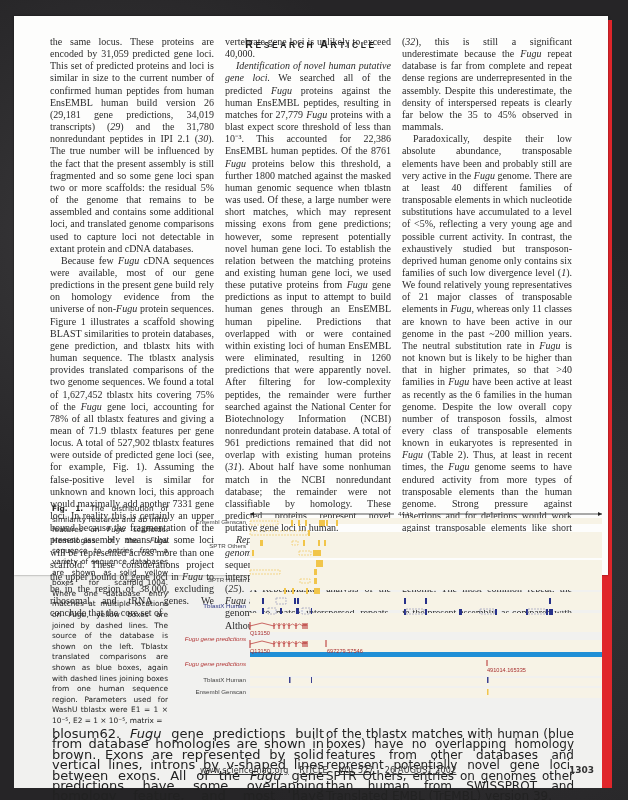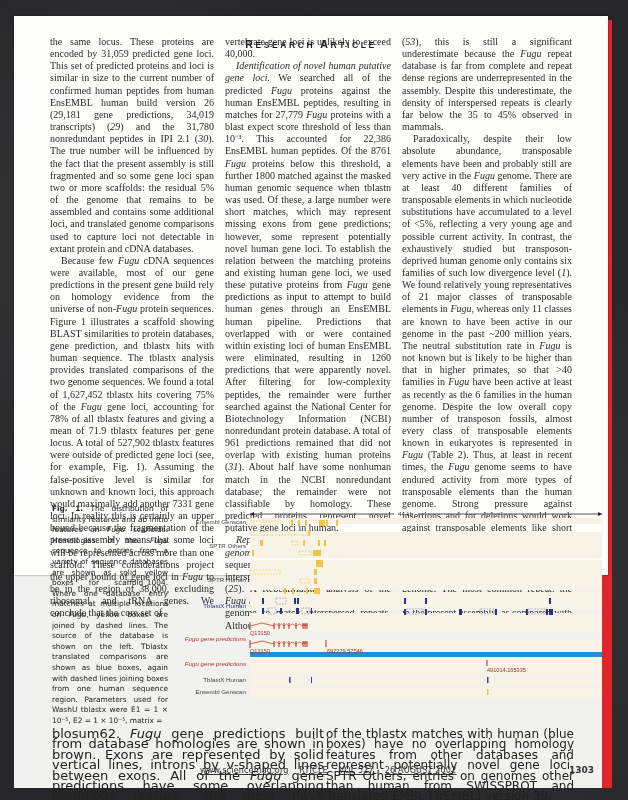--- a/index.html
+++ b/index.html
@@ -50,21 +50,21 @@
   <div class="col c1" id="col1">
       <p>the same locus. These proteins are encoded by 31,059 predicted gene loci. This set of predicted proteins and loci is similar in size to the current number of confirmed human peptides from human EnsEMBL human build version 26 (29,181 gene predictions, 34,019 transcripts) (<i>29</i>) and the 31,780 nonredundant peptides in IPI 2.1 (<i>30</i>). The true number will be influenced by the fact that the present assembly is still fragmented and so some gene loci span two or more scaffolds: the residual 5% of the genome that remains to be assembled and contains some additional loci, and translated genome comparisons used to capture loci not detectable in extant protein and cDNA databases.</p>
       <p class="indent">Because few <i>Fugu</i> cDNA sequences were available, most of our gene predictions in the present gene build rely on homology evidence from the universe of non-<i>Fugu</i> protein sequences. Figure 1 illustrates a scaffold showing BLAST similarities to protein databases, gene prediction, and tblastx hits with human sequence. The tblastx analysis provides translated comparisons of the two genome sequences. We found a total of 1,627,452 tblastx hits covering 75% of the <i>Fugu</i> gene loci, accounting for 78% of all tblastx features and giving a mean of 71.9 tblastx features per gene locus. A total of 527,902 tblastx features were outside of predicted gene loci (see, for example, Fig. 1). Assuming the false-positive level is similar for unknown and known loci, this approach would maximally add another 7331 gene loci. In reality this is certainly an upper bound because the fragmentation of the present assembly means that some loci will be represented across more than one scaffold. These considerations project the upper bound of gene loci in <i>Fugu</i> to be in the region of 38,000, excluding ribosomal and tRNA genes. We conclude that the core set of</p>
     </div>
   <div class="col c2" id="col2">
       <p>vertebrate gene loci is unlikely to exceed 40,000.</p>
       <p class="indent"><i>Identification of novel human putative gene loci.</i> We searched all of the predicted <i>Fugu</i> proteins against the human EnsEMBL peptides, resulting in matches for 27,779 <i>Fugu</i> proteins with a blast expect score threshold of less than 10⁻³. This accounted for 22,386 EnsEMBL human peptides. Of the 8761 <i>Fugu</i> proteins below this threshold, a further 1800 matched against the masked human genomic sequence when tblastn was used. Of these, a large number were short matches, which may represent missing exons from gene predictions; however, some represent potentially novel human gene loci. To establish the relation between the matching proteins and existing human gene loci, we used these putative proteins from <i>Fugu</i> gene predictions as input to attempt to build human genes through an EnsEMBL human pipeline. Predictions that overlapped with or were contained within existing loci of human EnsEMBL were eliminated, resulting in 1260 predictions that were apparently novel. After filtering for low-complexity peptides, the remainder were further searched against the National Center for Biotechnology Information (NCBI) nonredundant protein database. A total of 961 predictions remained that did not overlap with existing human proteins (<i>31</i>). About half have some nonhuman match in the NCBI nonredundant database; the remainder were not classifiable by homology. These predicted proteins represent novel putative gene loci in human.</p>
       <p class="indent"><i>Repetitive sequences and the Fugu genome.</i> We derived consensus sequences for the most common interspersed repeats in <i>Fugu</i> (Table 2) (<i>25</i>). A RepeatMasker analysis of the <i>Fugu</i> assembly showed only 2.7% of the genome to match interspersed repeats. Although higher than previous estimates</p>
     </div>
   <div class="col c3" id="col3">
-      <p>(<i>53</i>), this is still a significant underestimate because the <i>Fugu</i> repeat database is far from complete and repeat dense regions are underrepresented in the assembly. Despite this underestimate, the density of interspersed repeats is clearly far below the 35 to 45% observed in mammals.</p>
+      <p>(<i>32</i>), this is still a significant underestimate because the <i>Fugu</i> repeat database is far from complete and repeat dense regions are underrepresented in the assembly. Despite this underestimate, the density of interspersed repeats is clearly far below the 35 to 45% observed in mammals.</p>
       <p class="indent">Paradoxically, despite their low absolute abundance, transposable elements have been and probably still are very active in the <i>Fugu</i> genome. There are at least 40 different families of transposable elements in which nucleotide substitutions have accumulated to a level of &lt;5%, reflecting a very young age and possible current activity. In contrast, the exhaustively studied but transposon-deprived human genome only contains six families of such low divergence level (<i>1</i>). We found relatively young representatives of 21 major classes of transposable elements in <i>Fugu</i>, whereas only 11 classes are known to have been active in our genome in the past ~200 million years. The neutral substitution rate in <i>Fugu</i> is not known but is likely to be higher than that in higher primates, so that &gt;40 families in <i>Fugu</i> have been active at least as recently as the 6 families in the human genome. Despite the low overall copy number of transposon fossils, almost every class of transposable elements known in eukaryotes is represented in <i>Fugu</i> (Table 2). Thus, at least in recent times, the <i>Fugu</i> genome seems to have endured activity from more types of transposable elements than the human genome. Strong pressure against insertions and for deletions would work against transposable elements like short interspersed nuclear elements (SINEs) and many long interspersed nuclear elements (LINEs) that rely on constant creation of new copies to survive in a genome. The most common repeat, the LINE-like element Maui, has 6400 copies in the present assembly, as compared with the &gt;1 million Alu</p>
     </div>
 
   <div class="fig-caption">
     <b>Fig. 1.</b><span id="capside"> The distribution of similarity features and ab initio features on <i>Fugu</i> scaffolds. Homologies of the <i>Fugu</i> sequence to entries from a variety of sequence databases are shown as solid yellow boxes for scaffold_1004. Where one database entry matches at multiple locations on <i>Fugu</i>, yellow boxes are joined by dashed lines. The source of the database is shown on the left. Tblastx translated comparisons are shown as blue boxes, again with dashed lines joining boxes from one human sequence region. Parameters used for WashU tblastx were E1 = 1 × 10⁻⁵, E2 = 1 × 10⁻⁵, matrix =</span>
   </div>
 
   <div class="figure" id="figure">
     <svg width="440" height="220" id="figsvg">
         <line x1="76" y1="4" x2="220" y2="4" stroke="#555" stroke-width="1"></line>

